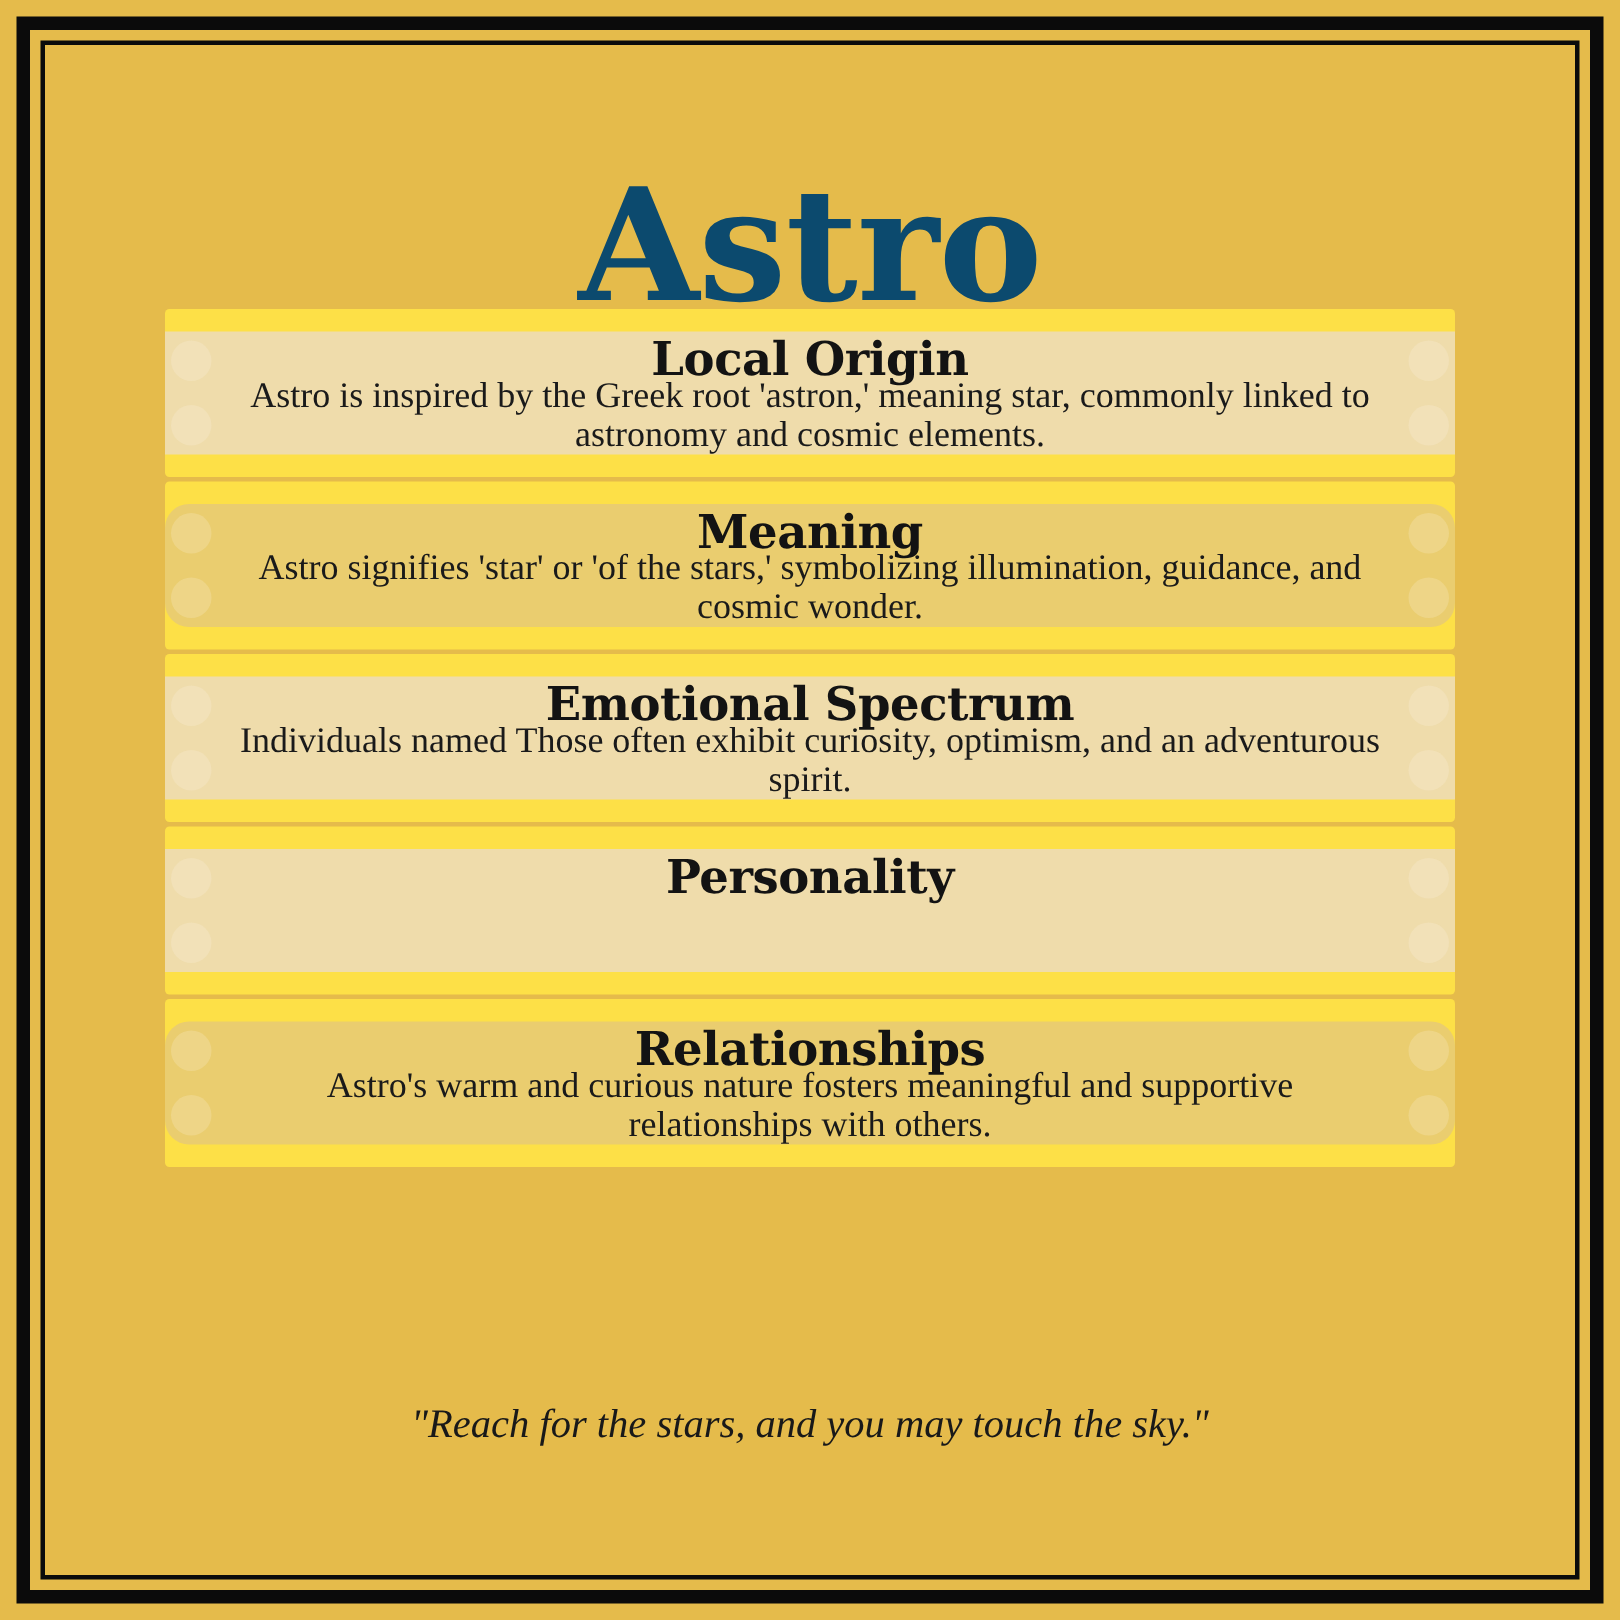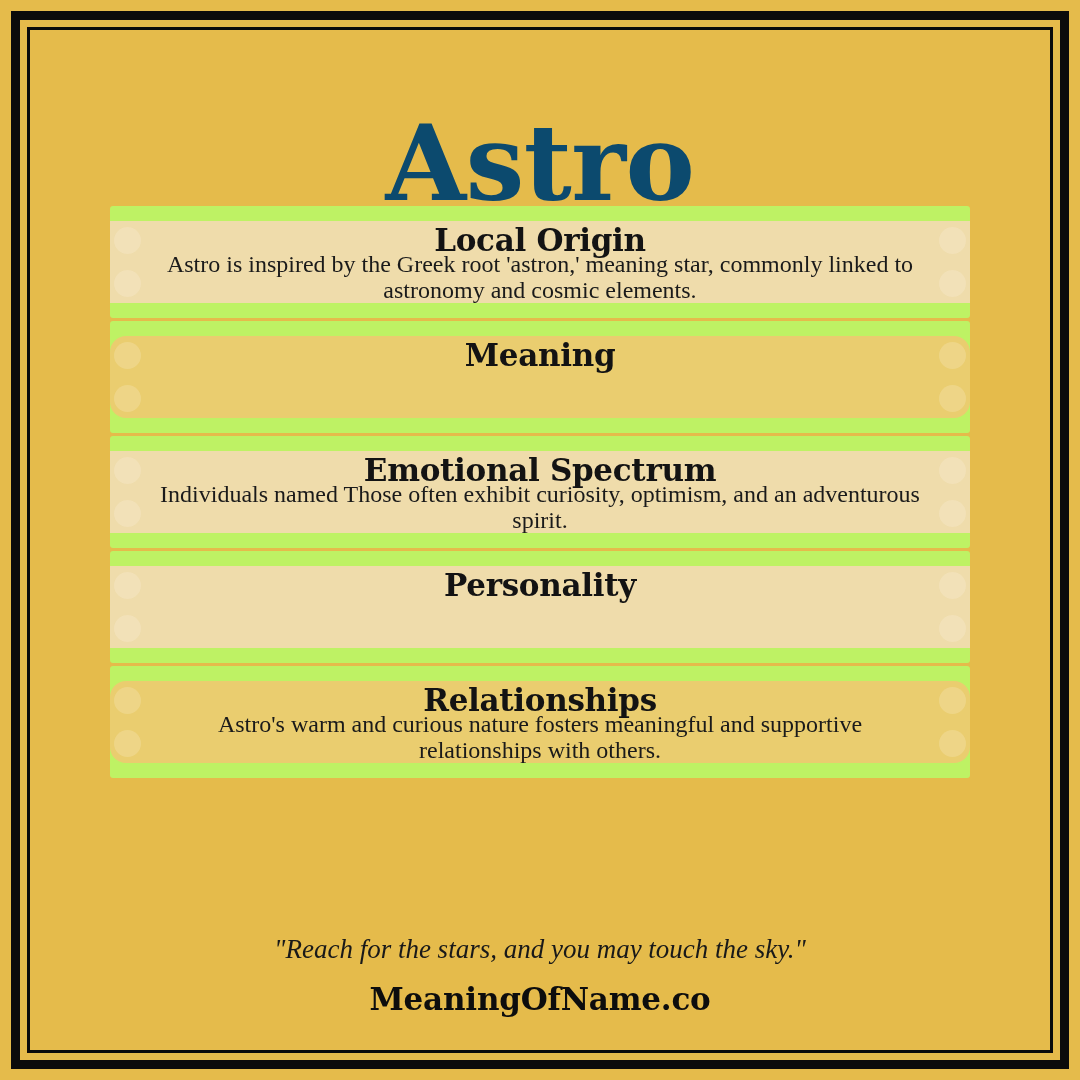--- a/index.html
+++ b/index.html
@@ -65,21 +65,21 @@
     left: 110px;
     top: 206px;
     width: 860px;
   }
 
   .card {
     position: relative;
     width: 860px;
     height: 112px;
     margin-bottom: 3px;
-    background: #bef264;
+    background: #fde047;
     border-radius: 3px;
   }
 
   
   .card-panel {
     position: absolute;
     left: 0;
     top: 15px;
     width: 860px;
     height: 82px;
@@ -180,20 +180,21 @@
       </div>
     </div>
 
     <div class="card alt">
       <div class="card-panel">
         <span class="blob tl"></span>
         <span class="blob tr"></span>
         <span class="blob bl"></span>
         <span class="blob br"></span>
         <div class="card-heading">Meaning</div>
+        <div class="card-body">Astro signifies 'star' or 'of the stars,' symbolizing illumination, guidance, and cosmic wonder.</div>
       </div>
     </div>
 
     <div class="card">
       <div class="card-panel">
         <span class="blob tl"></span>
         <span class="blob tr"></span>
         <span class="blob bl"></span>
         <span class="blob br"></span>
         <div class="card-heading">Emotional Spectrum</div>
@@ -220,15 +221,14 @@
         <span class="blob br"></span>
         <div class="card-heading">Relationships</div>
         <div class="card-body">Astro's warm and curious nature fosters meaningful and supportive relationships with others.</div>
       </div>
     </div>
 
   </div>
 
   <div class="quote">"Reach for the stars, and you may touch the sky."</div>
 
-  <div class="brand">MeaningOfName.co</div>
 
 </div>
 
 </body></html>

